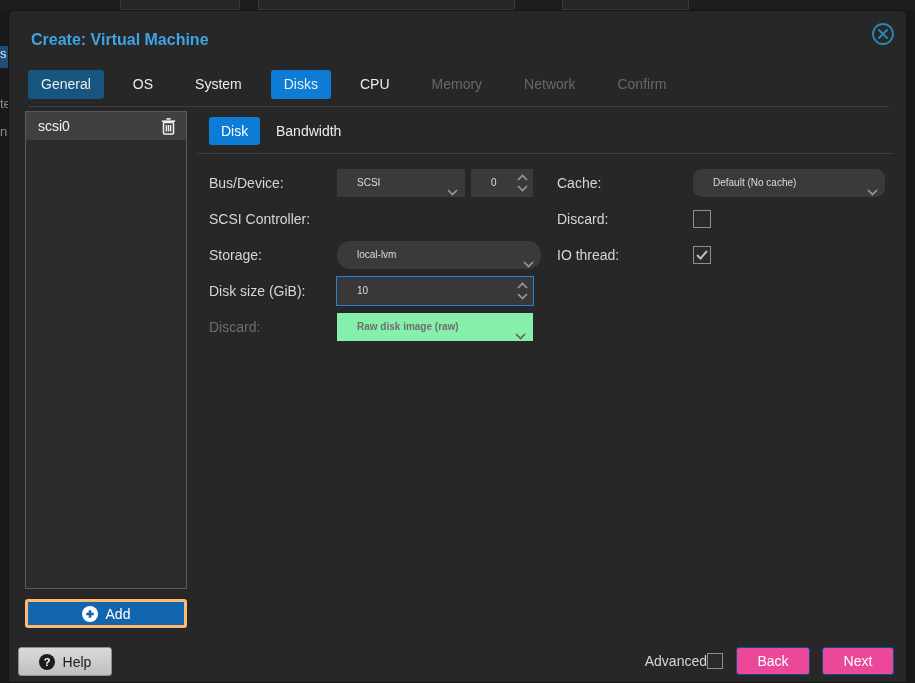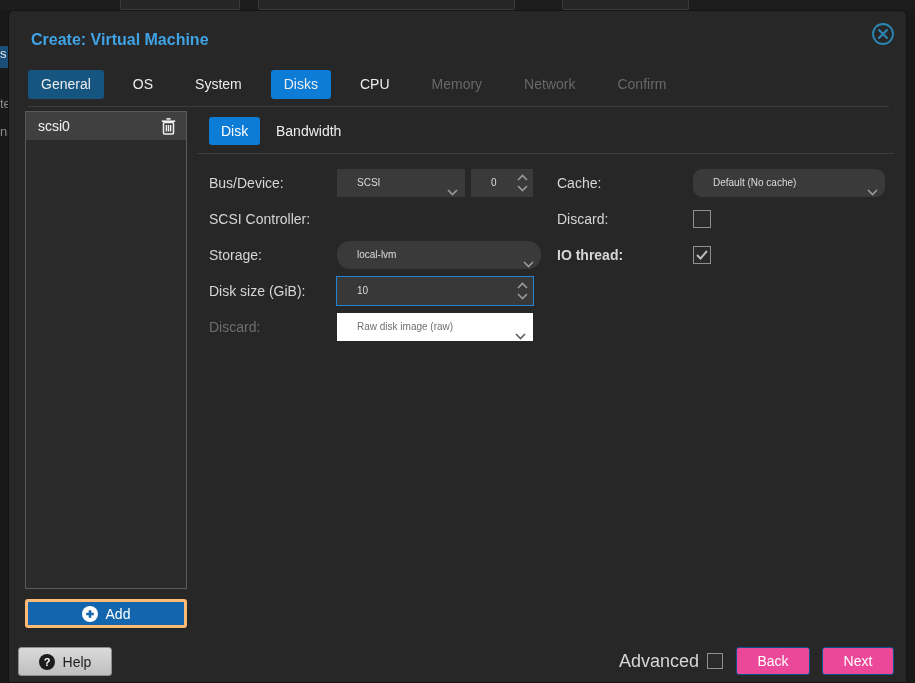--- a/index.html
+++ b/index.html
@@ -44,33 +44,33 @@
   .subtab-sep { position:absolute; left:188px; top:142px; width:697px; height:1px; background:#3d3d3d; }
 
   
   .flabel { position:absolute; height:28px; line-height:28px; font-size:14px; color:#d6d6d6; }
   .flabel.dis { color:#6e6e6e; }
   .field { position:absolute; height:28px; background:#3a3a3a; color:#dcdcdc; font-size:10px;
            line-height:28px; padding-left:20px; }
   .field.combo::after { content:""; }
   .field .chev { position:absolute; right:7px; top:10px; }
   .field .spin { position:absolute; right:5px; top:3px; }
-  .field.dis { background:#ffffff; color:#6e6e6e; }
+  .field.dis { background:#86efac; color:#6e6e6e;font-weight:bold; }
   .field.focused { outline:1px solid #2483d5; outline-offset:0; background:#383838; }
   .static-val { position:absolute; height:28px; line-height:28px; font-size:14px; color:#d6d6d6; }
   .cbx { position:absolute; width:18px; height:18px; border:1px solid #8f8f8f; background:#2a2a2a;
          display:flex; align-items:center; justify-content:center; }
 
   
   .help-btn { position:absolute; left:9px; top:636px; width:94px; height:29px;
               background:linear-gradient(#dadada,#bfbfbf); border:1px solid #8e8e8e; border-radius:3px;
               display:flex; align-items:center; justify-content:center; gap:8px;
               color:#1c1c1c; font-size:14px; cursor:pointer; }
   .footer-right { position:absolute; right:12px; top:636px; display:flex; align-items:center; }
-  .adv-label { color:#d6d6d6; font-size:18px; margin-right:8px; }
+  .adv-label { color:#d6d6d6; font-size:14px; margin-right:0; }
   .adv-cbx { width:16px; height:16px; border:1px solid #8f8f8f; background:#2a2a2a; margin-right:13px; }
   .btn-blue { height:28px; background:#ec4899; border:1px solid #0c5290; border-radius:3px;
               color:#fff; font-size:14px; display:flex; align-items:center; justify-content:center; cursor:pointer; }
   .btn-back { width:74px; margin-right:12px; }
   .btn-next { width:72px; }
 </style>
 </head>
 <body>
 
 <div class="bg-strip">
@@ -193,21 +193,21 @@
     <span class="chev">
       <svg width="11" height="7" viewBox="0 0 11 7">
           <path d="M1 1 L5.5 5.5 L10 1" fill="none" stroke="#9a9a9a" stroke-width="1.6"></path>
         </svg>
     </span>
   </div>
 
   <div class="flabel" style="left:548px;top:194px;">Discard:</div>
   <div class="cbx" style="left:684px;top:199px;"></div>
 
-  <div class="flabel" style="left:548px;top:230px;font-weight:bold;">IO thread:</div>
+  <div class="flabel" style="left:548px;top:230px;">IO thread:</div>
   <div class="cbx" style="left:684px;top:235px;">
     <span style="display:flex;">
       <svg width="12" height="10" viewBox="0 0 12 10">
           <path d="M1 5 L4.5 8.5 L11 1" fill="none" stroke="#bdbdbd" stroke-width="2"></path>
         </svg>
     </span>
   </div>
 
   <div class="help-btn">
     <span style="display:flex;">

